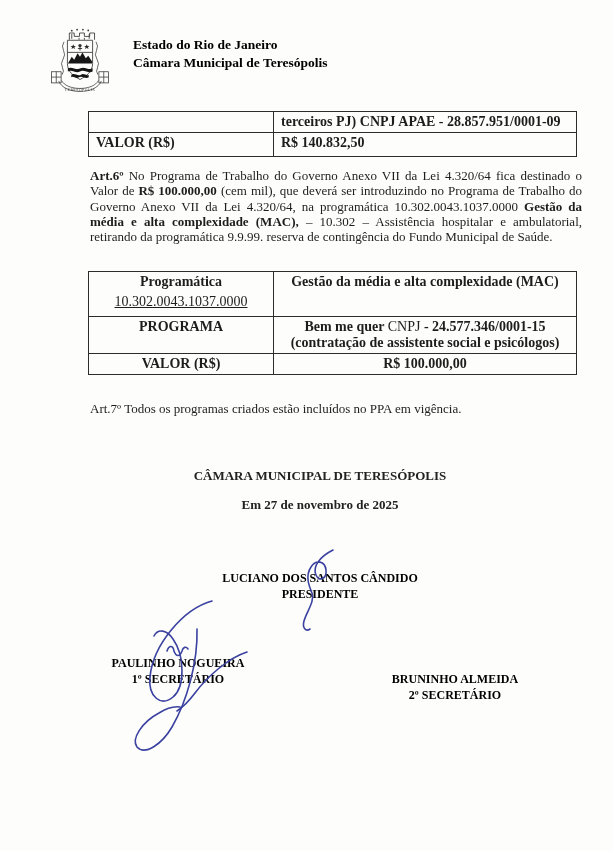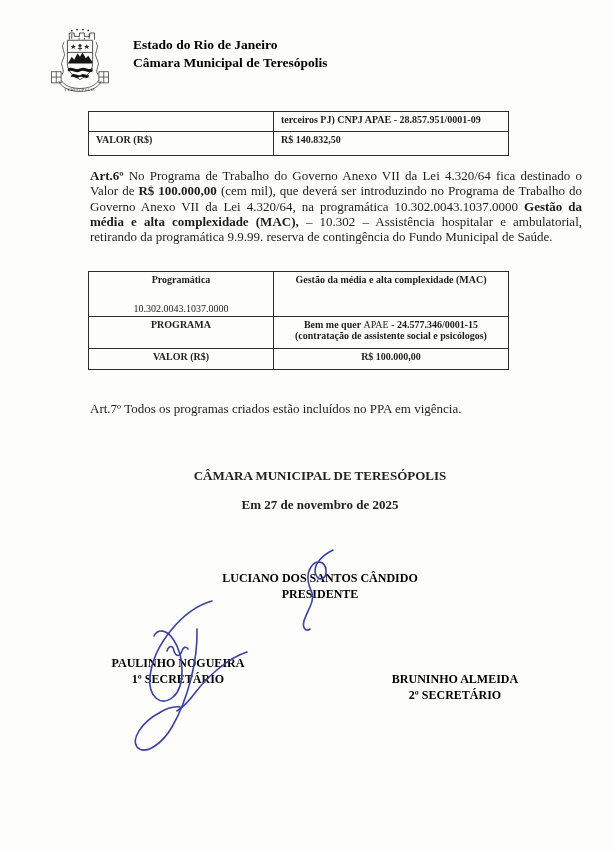--- a/index.html
+++ b/index.html
@@ -1,31 +1,31 @@
 <!DOCTYPE html>
 <html><head>
 <meta charset="utf-8">
 <style>
   html,body{margin:0;padding:0;background:#e8e8e8;}
   .page{position:relative;width:613px;height:851px;background:#fdfdfb;
         font-family:"Liberation Serif", serif;color:#1d1d1d;overflow:hidden;margin:0 auto;}
   .crest-wrap{position:absolute;left:49px;top:26px;width:62px;height:76px;}
   .hdr-text{position:absolute;left:133px;top:36px;font-weight:bold;font-size:13.5px;line-height:17.5px;color:#000000;}
-  .doc-table{position:absolute;left:88px;width:421px;border-collapse:collapse;font-size:10px;table-layout:fixed;}
+  .doc-table{position:absolute;left:88px;width:489px;border-collapse:collapse;font-size:14px;table-layout:fixed;}
   .doc-table td{border:1px solid #2c2c2c;padding:2px 7px;vertical-align:top;}
   .doc-table col.c1{width:185px;}
   .t1{top:111px;}
   .t1 tr:nth-child(1){height:20px;}
   .t1 tr:nth-child(2){height:24px;}
   .t2{top:271px;text-align:center;}
   .t2 tr:nth-child(1){height:45px;}
   .t2 tr:nth-child(2){height:32px;}
   .t2 tr:nth-child(3){height:21px;}
   .b{font-weight:bold;}
-  .sub{margin-top:18px;font-weight:normal;}
+  .sub{margin-top:4px;font-weight:normal;text-decoration:underline;}
   .par{position:absolute;left:90px;width:492px;margin:0;font-size:13px;line-height:15.3px;text-align:justify;}
   .art6{top:168px;}
   .art7{top:401px;text-align:left;}
   .center-line{position:absolute;left:60px;width:520px;text-align:center;font-weight:bold;font-size:13px;color:#222;}
   .inst{top:468px;}
   .date{top:497px;}
   .sig-block{position:absolute;text-align:center;font-weight:bold;font-size:12px;line-height:15.5px;color:#000000;}
   .president{left:190px;top:571px;width:260px;}
   .first-sec{left:78px;top:656px;width:200px;}
   .second-sec{left:355px;top:672px;width:200px;}
@@ -118,21 +118,21 @@
     <tbody>
         <tr>
       <td>
         <div class="b">Programática</div>
         <div class="sub">10.302.0043.1037.0000</div>
       </td>
       <td><span style="font-weight: bold;">Gestão da média e alta complexidade (MAC)</span></td>
     </tr>
     <tr>
       <td class="b">PROGRAMA</td>
-      <td><span style="font-weight: bold;">Bem me quer </span><span>APAE</span><span style="font-weight: bold;"> - 24.577.346/0001-15 (contratação de assistente social e psicólogos)</span></td>
+      <td><span style="font-weight: bold;">Bem me quer </span><span>CNPJ</span><span style="font-weight: bold;"> - 24.577.346/0001-15 (contratação de assistente social e psicólogos)</span></td>
     </tr>
     <tr>
       <td class="b">VALOR (R$)</td>
       <td><span style="font-weight: bold;">R$ 100.000,00</span></td>
     </tr>
   </tbody>
     </table>
 
   <p class="par art7"><span style="font-weight: normal;">Art.7º</span><span> Todos os programas criados estão incluídos no PPA em vigência.</span></p>
 

